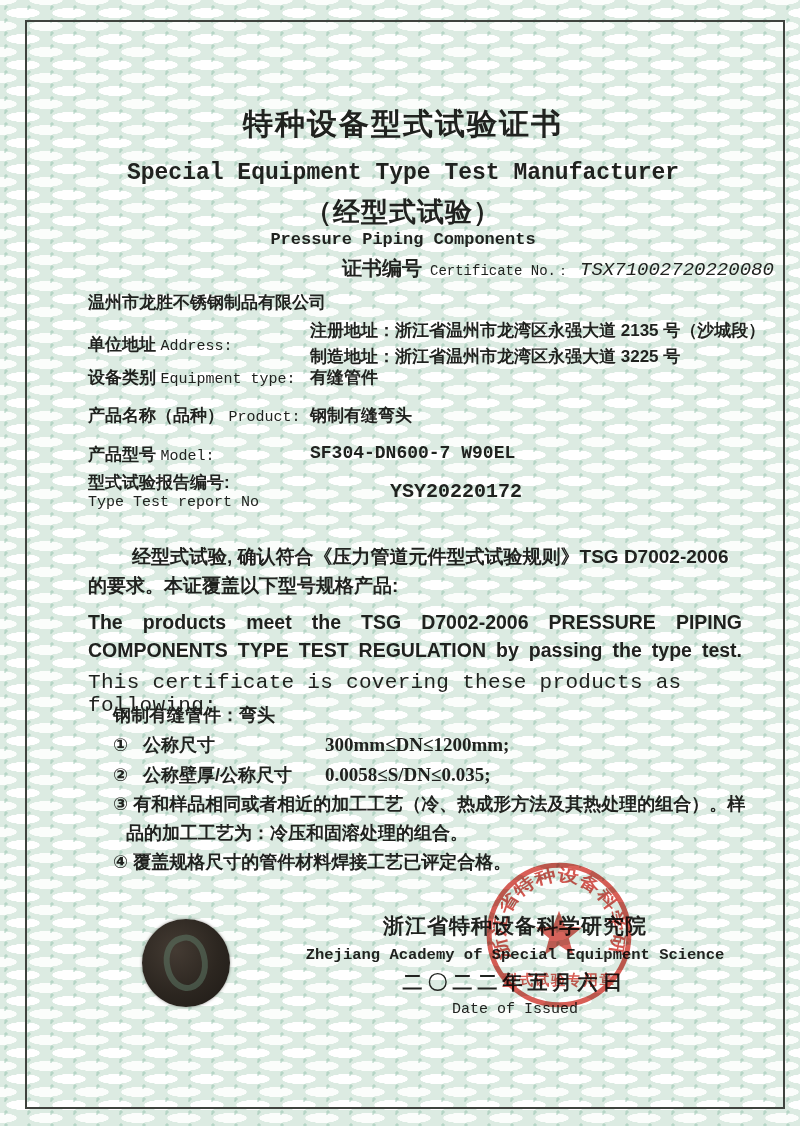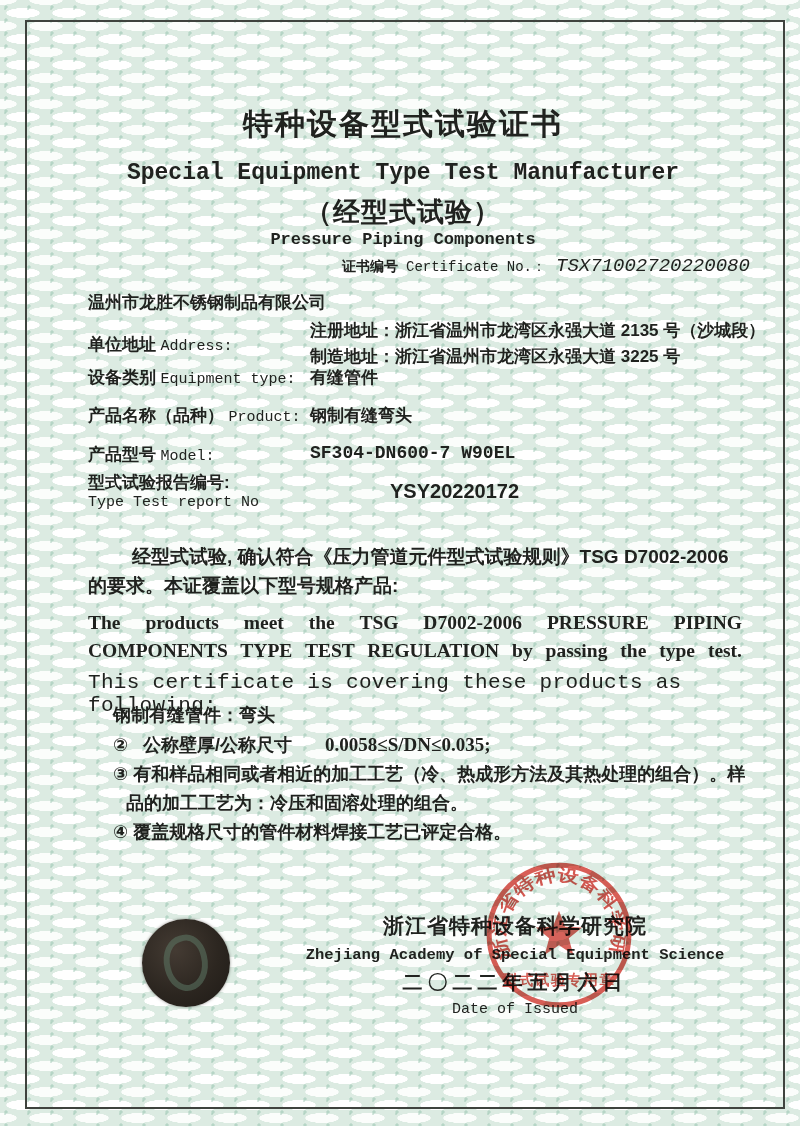--- a/index.html
+++ b/index.html
@@ -21,39 +21,39 @@
   .center{left:28px;width:750px;text-align:center;}
   .cjk-b{font-family:"Liberation Sans","DejaVu Sans",sans-serif;font-weight:700;color:#20221f;}
   .mono{font-family:"Liberation Mono","DejaVu Sans Mono",monospace;color:#20221f;}
 
   .doc-title{top:104px;font-size:30px;letter-spacing:2px;}
   .doc-title-en{top:160px;font-size:23px;font-weight:700;}
   .doc-subtitle{top:194px;font-size:27px;letter-spacing:1px;}
   .doc-subtitle-en{top:230px;font-size:17px;font-weight:700;}
 
   .certno-row{left:342px;top:255px;display:flex;align-items:baseline;white-space:nowrap;}
-  .certno-label-cn{font-size:14px;}
+  .certno-label-cn{font-size:20px;}
   .certno-label-en{font-size:14px;margin-left:8px;}
   .certno-value{font-size:19px;margin-left:10px;font-style:italic;}
 
   .field{left:88px;width:660px;display:flex;}
   .flabel{width:222px;flex:none;white-space:nowrap;}
   .flabel .cn{font-size:17px;}
   .flabel .en{font-size:15px;font-family:"Liberation Mono","DejaVu Sans Mono",monospace;font-weight:400;}
   .fvalue{font-size:17px;}
   .fvalue-line{line-height:26px;white-space:nowrap;}
   .field-address{align-items:center;}
-  .field-report .fvalue{padding-left:80px;align-self:center;font-family:Liberation Sans, sans-serif;font-size:20px;font-weight:700;}
+  .field-report .fvalue{padding-left:80px;align-self:center;font-family:Liberation Mono, monospace;font-size:20px;font-weight:700;}
   .report-label .line2{margin-top:0;}
   .val-mono{font-family:"Liberation Mono","DejaVu Sans Mono",monospace;font-weight:700;}
 
   .statement{left:88px;top:543px;width:654px;}
   .st-cn{font-size:19px;line-height:28.5px;}
   .st-cn.indent{padding-left:44px;}
-  .st-en-bold{font-family:Liberation Serif, serif;font-weight:700;font-size:19.5px;line-height:27.5px;text-align:justify;text-align-last:justify;}
+  .st-en-bold{font-family:Liberation Sans, sans-serif;font-weight:700;font-size:19.5px;line-height:27.5px;text-align:justify;text-align-last:justify;}
   .st-en-mono{font-family:"Liberation Mono","DejaVu Sans Mono",monospace;font-size:21px;margin-top:7px;letter-spacing:0.3px;}
   .st-gap{height:9px;}
 
   .products{left:113px;top:701px;width:645px;font-size:18px;line-height:29px;}
   .pnum{display:inline-block;width:30px;font-weight:700;}
   .plabel{display:inline-block;width:182px;font-weight:700;}
   .pval{font-family:"Liberation Serif","DejaVu Serif",serif;font-size:19px;font-weight:600;}
   .pwrap{padding-left:13px;text-indent:-13px;font-weight:700;}
 
   .issuer{left:280px;top:912px;width:470px;text-align:center;}
@@ -138,20 +138,23 @@
   <div class="st-cn cjk-b">的要求。本证覆盖以下型号规格产品:</div>
   <div class="st-gap"></div>
   <div class="st-en-bold">The products meet the TSG D7002-2006 PRESSURE PIPING</div>
   <div class="st-en-bold">COMPONENTS TYPE TEST REGULATION by passing the type test.</div>
   <div class="st-en-mono">This certificate is covering these products as following:</div>
 </div>
 
 <div class="abs products">
   <div class="cjk-b">钢制有缝管件：弯头</div>
   <div>
+    <span class="pnum">①</span><span class="plabel">公称尺寸</span><span class="pval">300mm≤DN≤1200mm;</span>
+  </div>
+  <div>
     <span class="pnum">②</span><span class="plabel">公称壁厚/公称尺寸</span><span class="pval">0.0058≤S/DN≤0.035;</span>
   </div>
   <div class="pwrap">③ 有和样品相同或者相近的加工工艺（冷、热成形方法及其热处理的组合）。样品的加工工艺为：冷压和固溶处理的组合。</div>
   <div class="pwrap">④ 覆盖规格尺寸的管件材料焊接工艺已评定合格。</div>
 </div>
 
 <div class="abs issuer">
   <div class="org-cn cjk-b">浙江省特种设备科学研究院</div>
   <div class="org-en mono">Zhejiang Academy of Special Equipment Science</div>
   <div class="date-cn cjk-b">二〇二二年五月六日</div>

